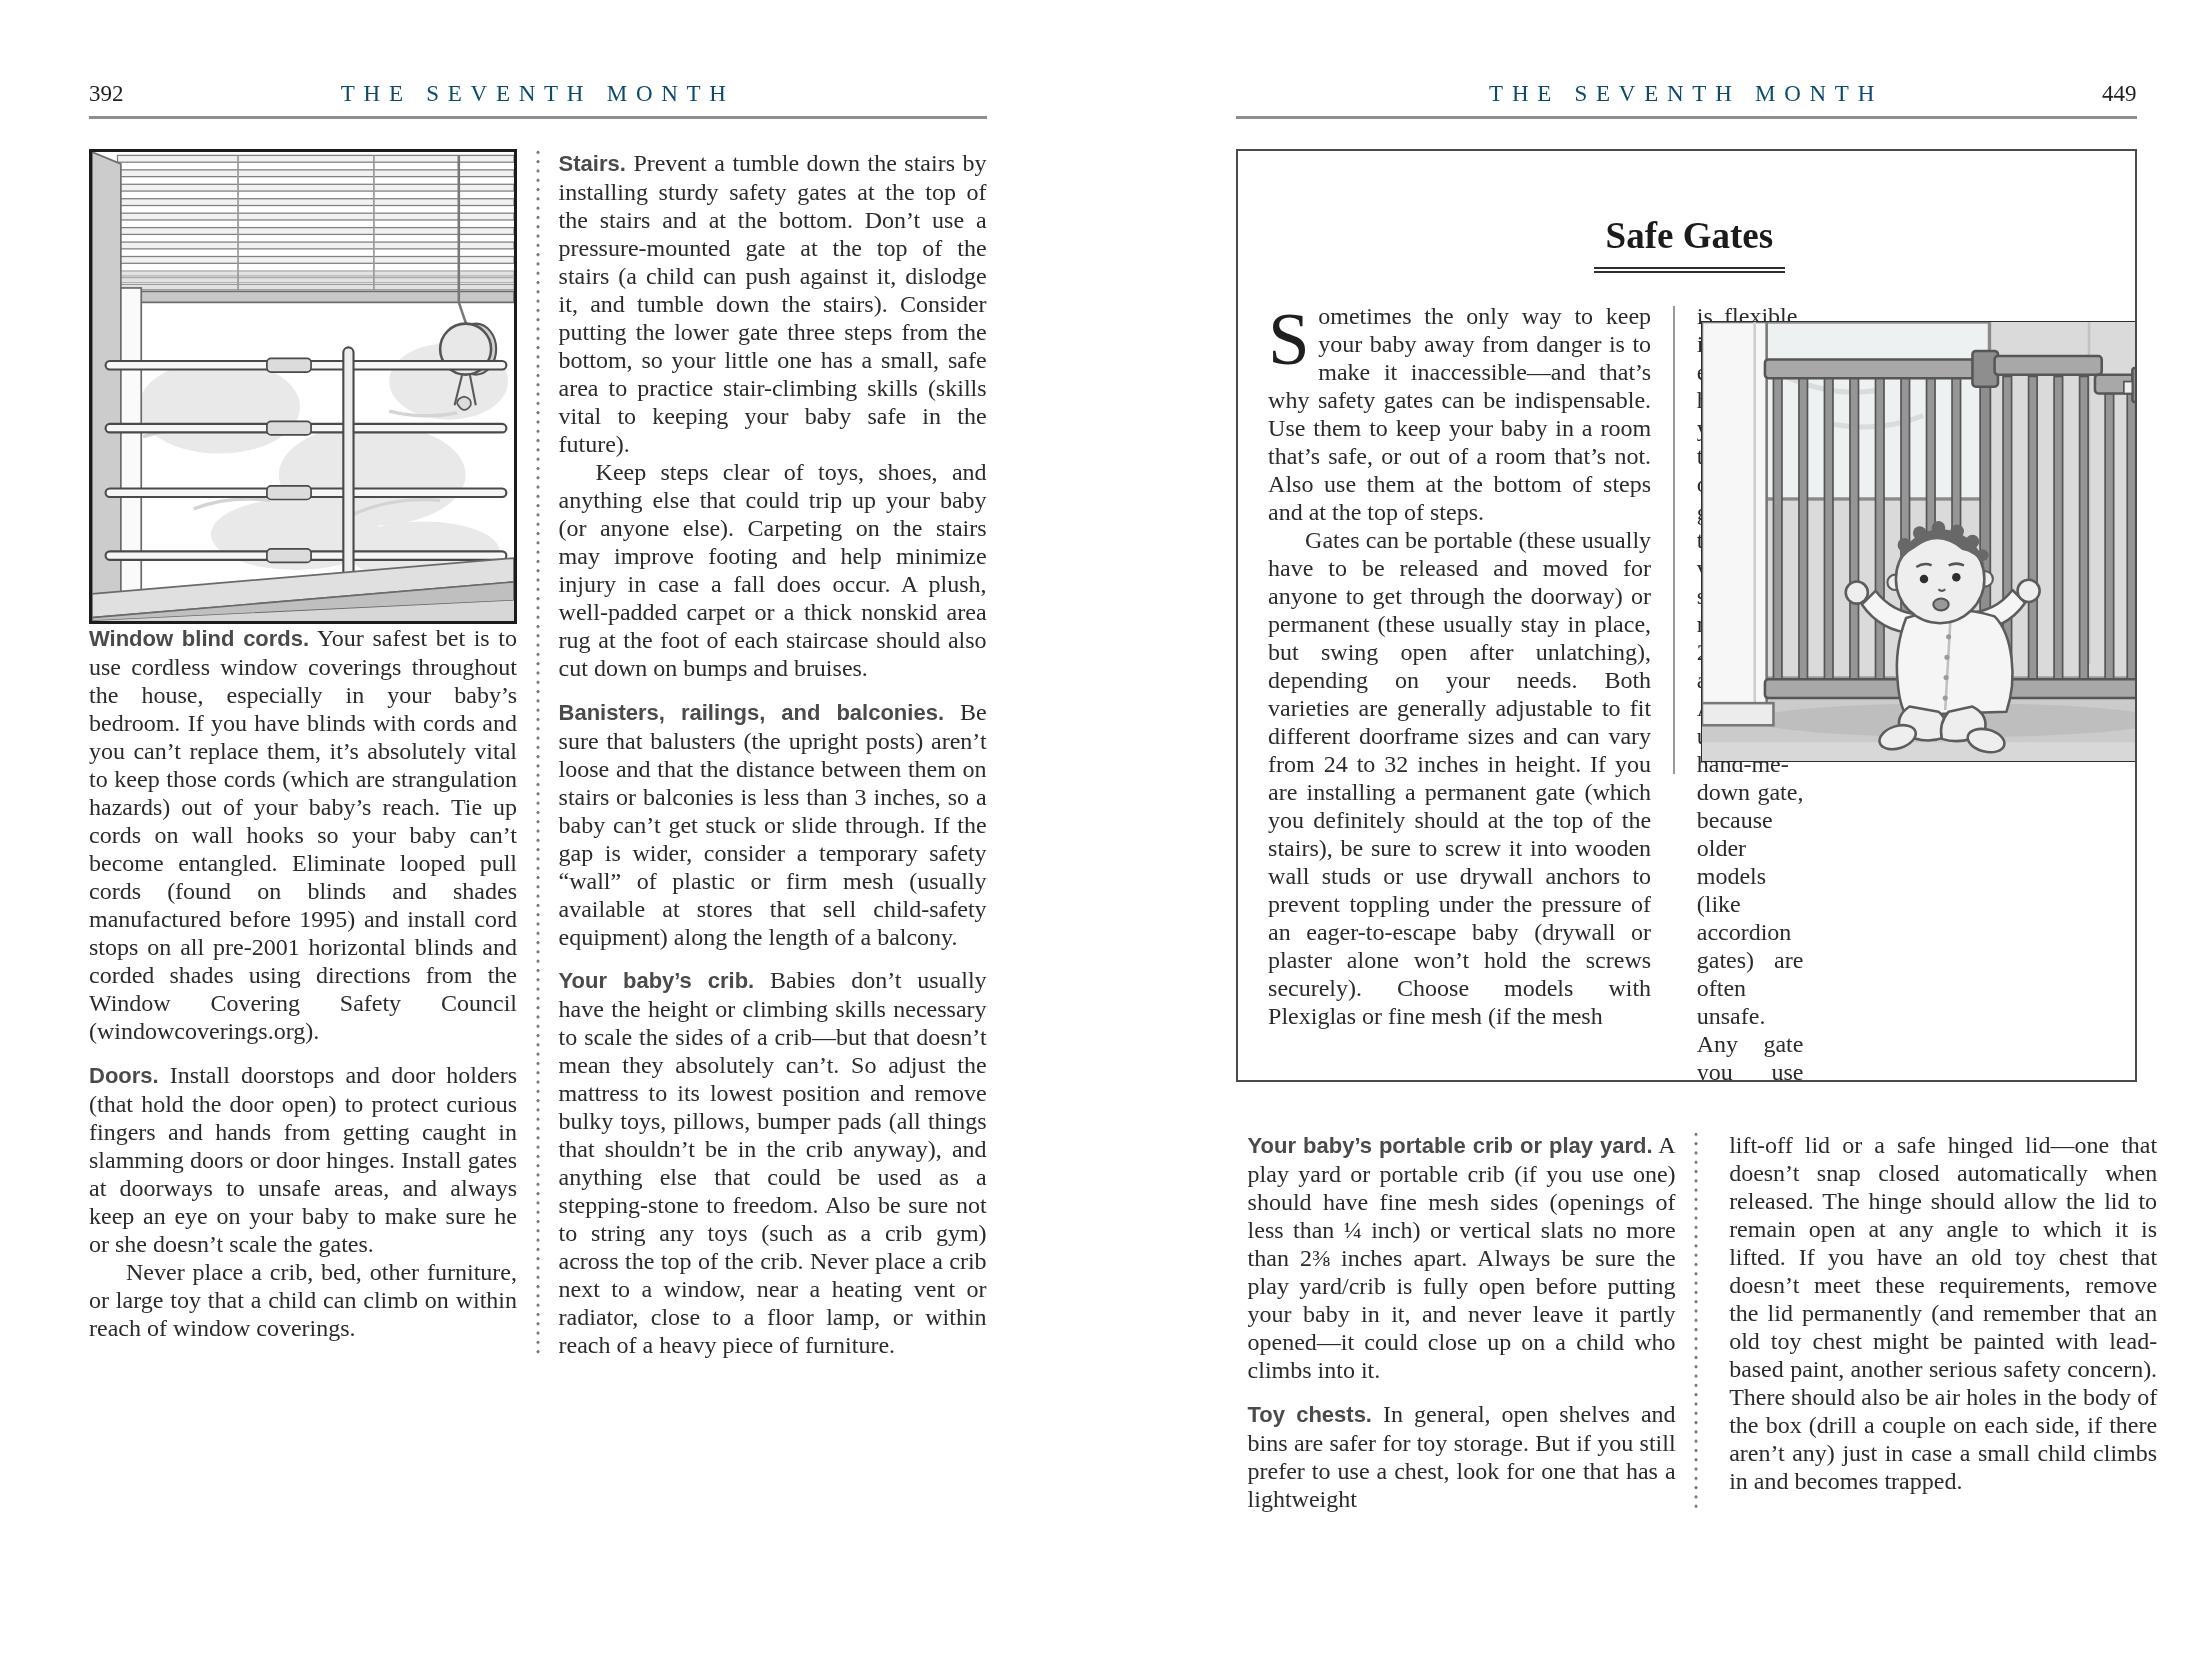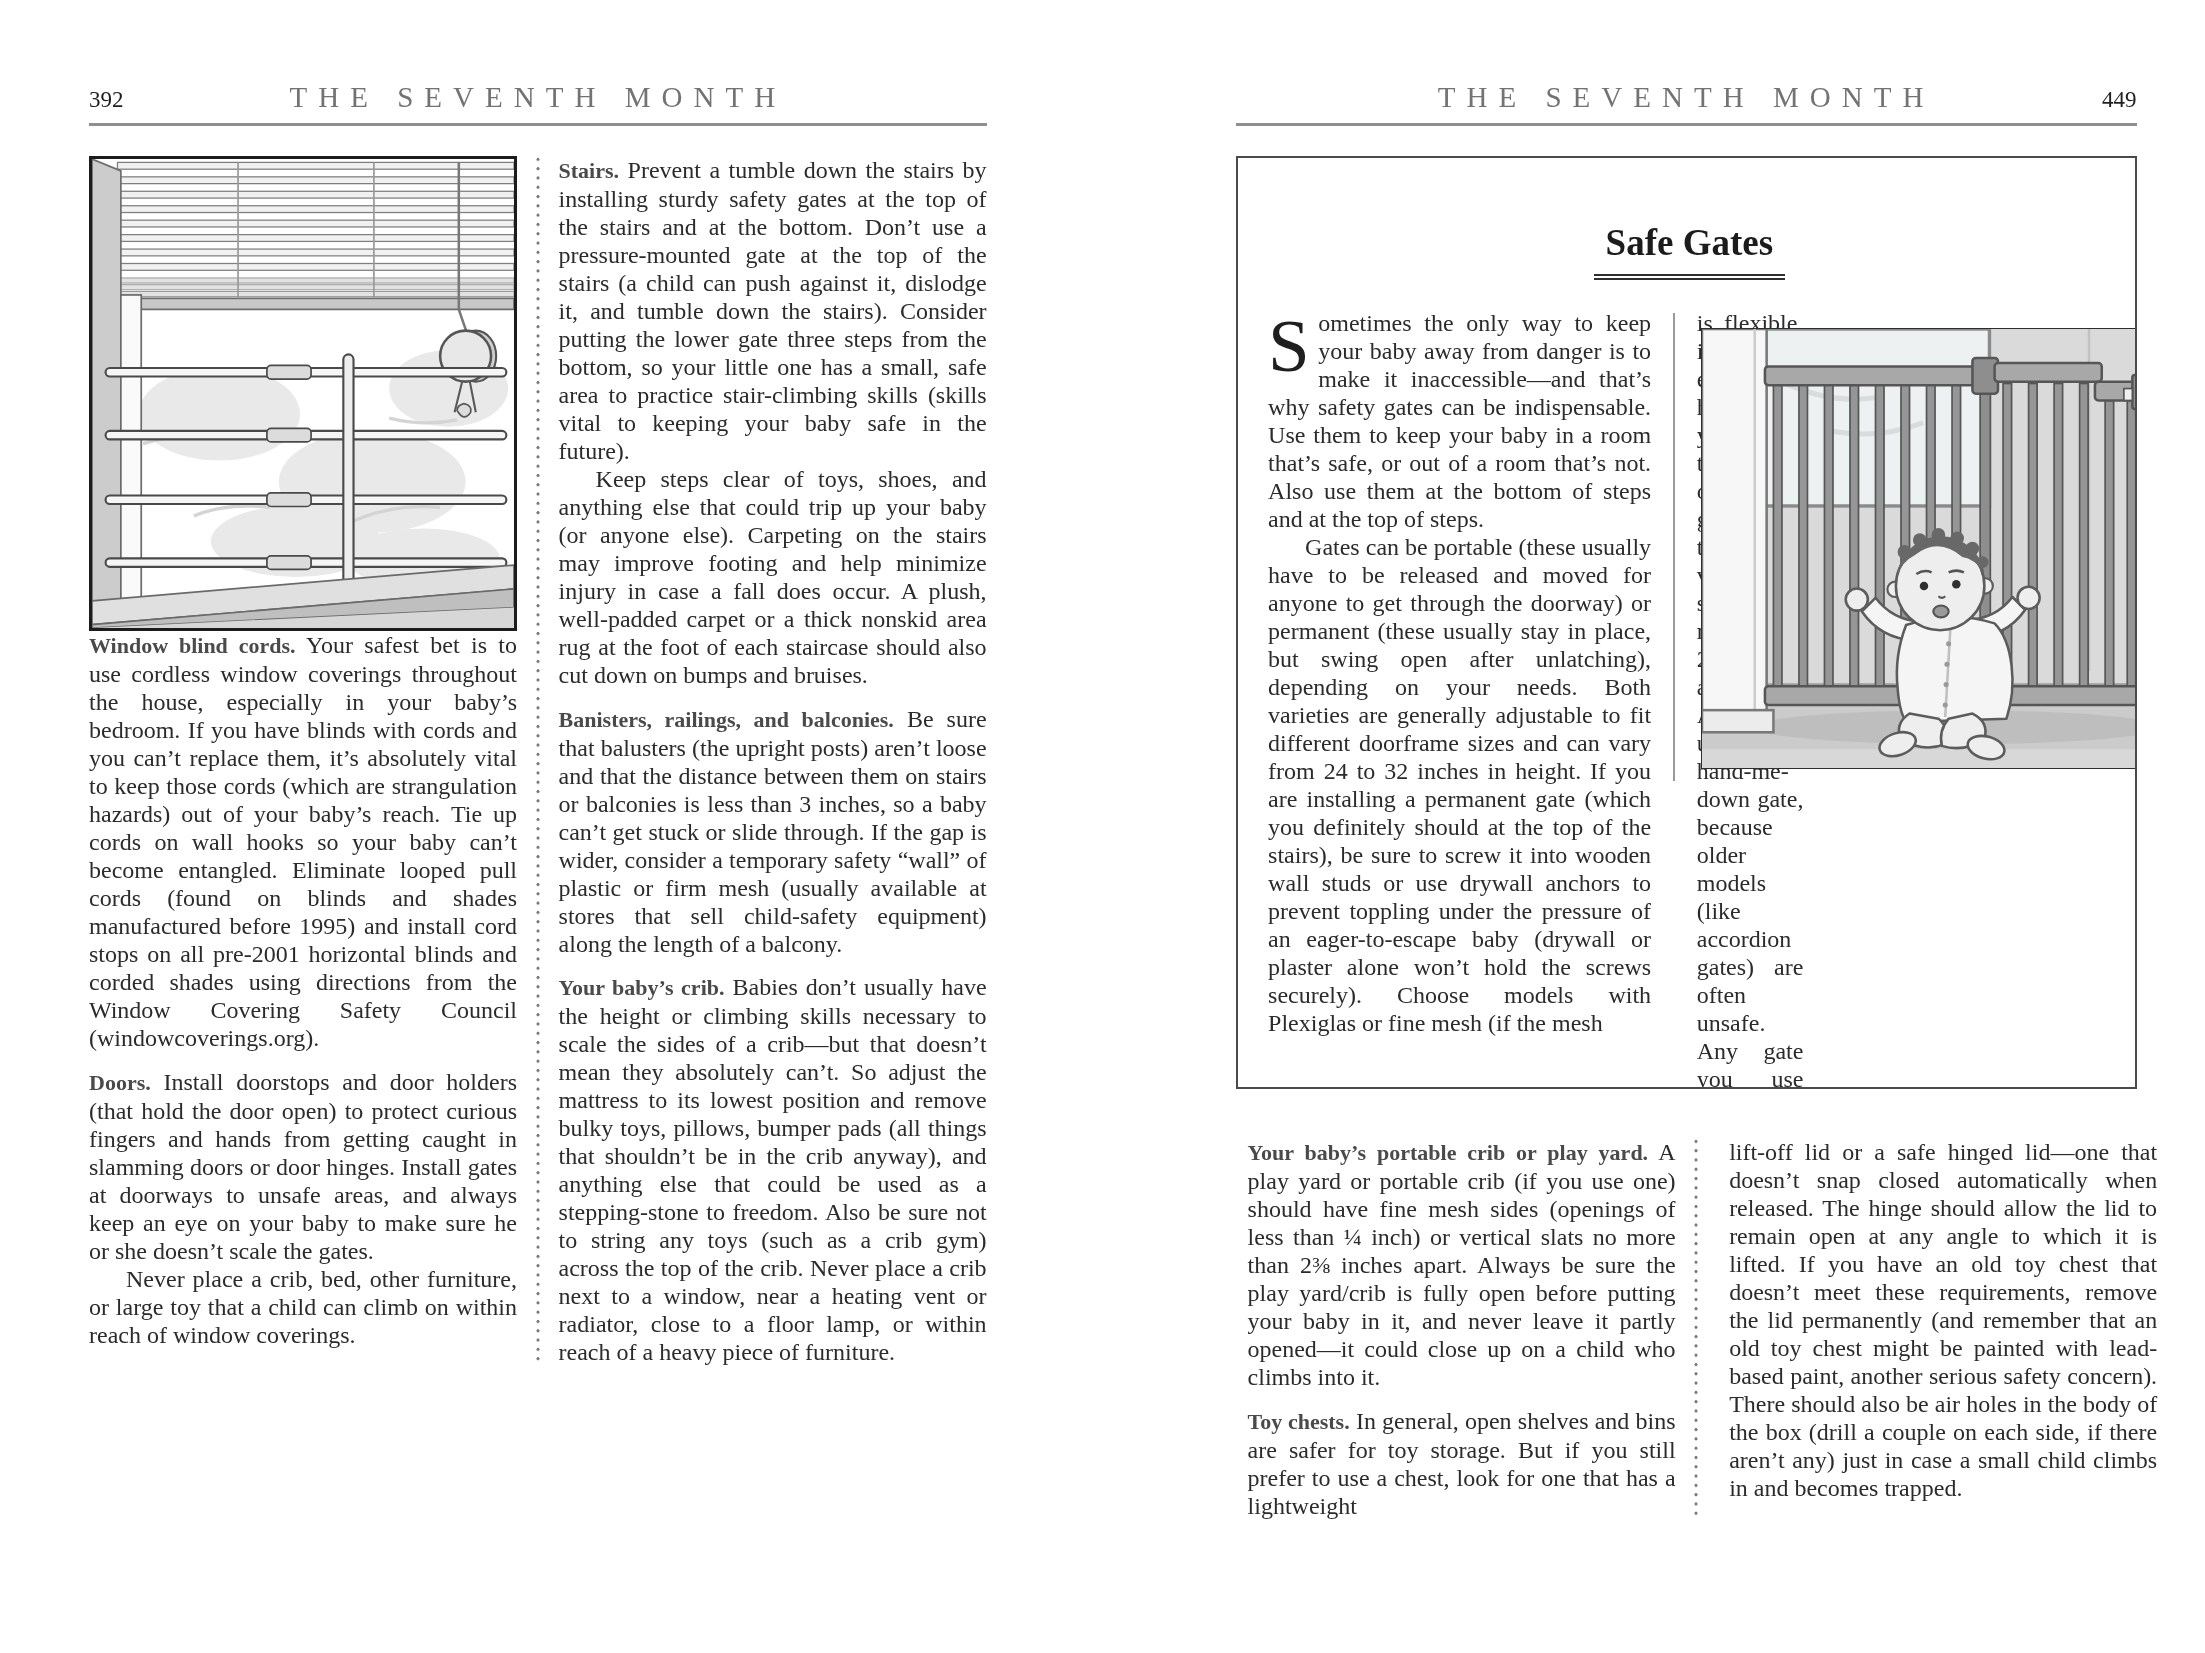--- a/index.html
+++ b/index.html
@@ -6,36 +6,36 @@
   body{
     width:2205px;height:1654px;background:#ffffff;overflow:hidden;
     font-family:"Liberation Serif","DejaVu Serif",serif;color:#2b2b2b;
   }
   .spread{display:flex;width:2033px;height:1654px;}
   .page{width:1103px;box-sizing:border-box;padding-top:81px;}
   .page-left{padding-left:89px;padding-right:113px;}
   .page-right{padding-left:136px;padding-right:66px;}
 
   .pagehead{display:grid;grid-template-columns:1fr auto 1fr;align-items:baseline;}
-  .runhead{font-size:29px;letter-spacing:0.38em;color:#737373;white-space:nowrap;}
+  .runhead{font-size:23px;letter-spacing:0.38em;color:#0c4a6e;white-space:nowrap;}
   .pagenum{font-size:23px;color:#1f1f1f;}
   .num-left{justify-self:start;}
   .num-right{justify-self:end;}
   .headrule{height:2.5px;background:#8f8f8f;margin-top:9.3px;margin-bottom:30.5px;}
 
   .cols{display:flex;align-items:stretch;}
   .col{width:428px;flex:none;}
   .dotrule{flex:none;width:4.2px;margin:0 18.7px;
     background-image:radial-gradient(circle at 2.1px 3.4px,#7a7a7a 1.4px,rgba(0,0,0,0) 1.9px);
     background-size:4.2px 9.3px;background-repeat:repeat-y;background-position:center top;}
 
   p.body{font-size:24px;line-height:28px;text-align:justify;margin:0;color:#2b2b2b;}
   p.indent{text-indent:37px;}
   p.gap{margin-top:15.3px;}
-  .lead{font-family:Liberation Serif, serif;font-weight:700;
+  .lead{font-family:Liberation Sans, sans-serif;font-weight:700;
     font-size:22px;color:#4a4a4a;}
 
   figure.winfig{margin:0;width:428px;height:475px;border:3.4px solid #1c1c1c;
     box-sizing:border-box;background:#fff;}
   figure.winfig svg{display:block;width:100%;height:100%;}
   p.caption{font-family:"Liberation Sans","DejaVu Sans",sans-serif;font-weight:700;
     font-size:21px;line-height:26px;color:#303030;margin:13.6px 0 20.4px 0;text-align:left;}
 
   .safebox{border:2.5px solid #4a4a4a;height:933px;box-sizing:border-box;
     padding:29px 24px 0 30.5px;margin-bottom:49px;overflow:hidden;background:#fff;}

